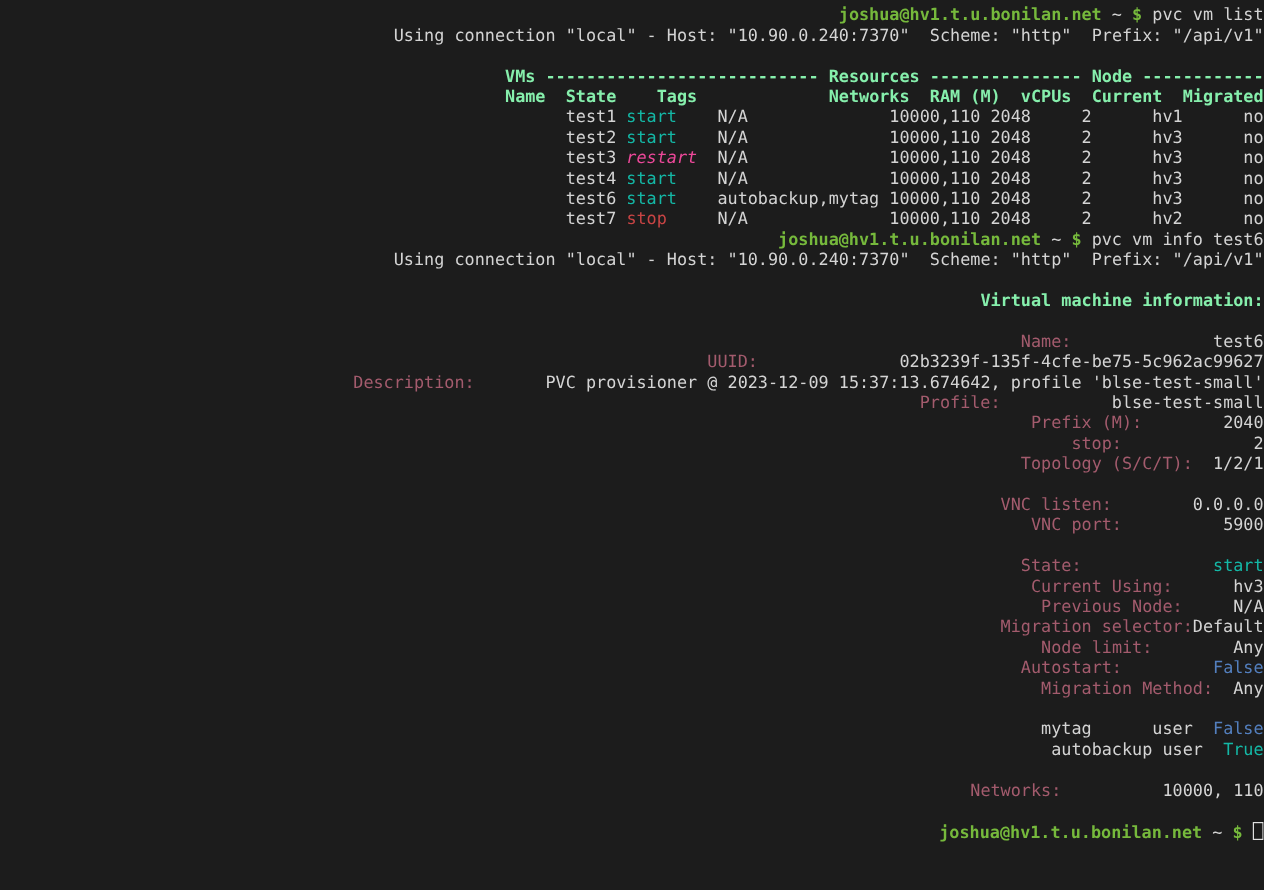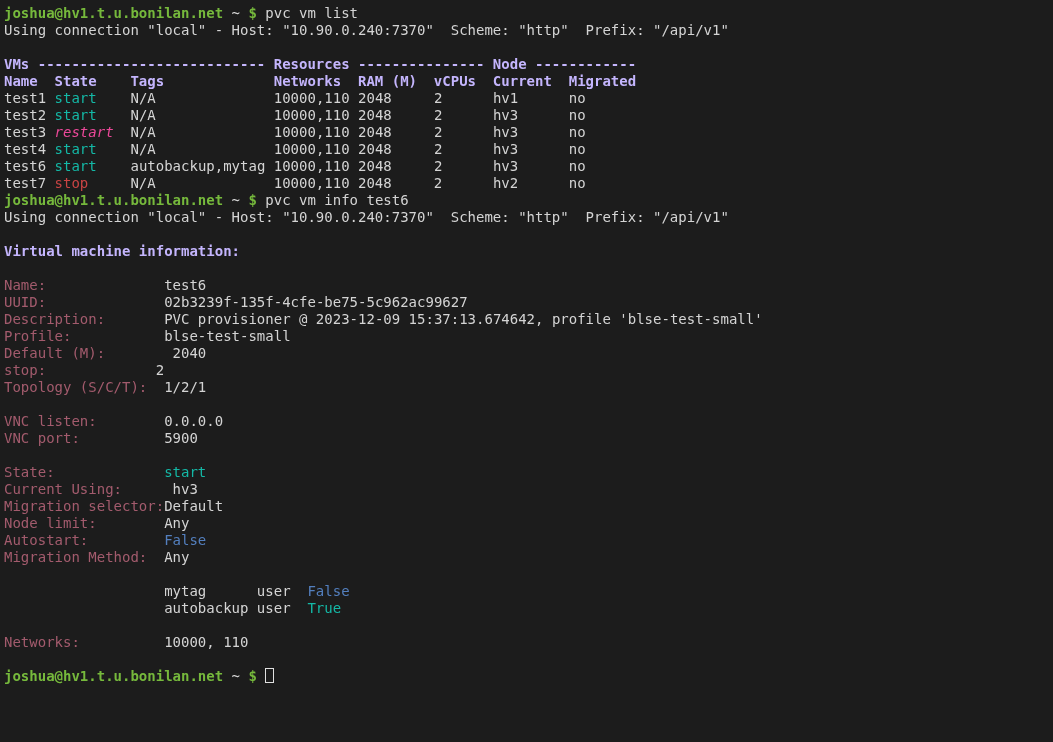--- a/index.html
+++ b/index.html
@@ -5,30 +5,30 @@
   html,body{margin:0;padding:0;}
   body{
     width:1053px;height:742px;
     background:#1c1c1c;
     overflow:hidden;
     box-sizing:border-box;
     padding:5px 0 0 4px;
     font-family:"DejaVu Sans Mono","Liberation Mono",monospace;
     font-size:14px;
   }
-  #terminal{width:100%;height:100%;}
+  #terminal{width:100%;height:100%;text-align:right;}
   .line{
     height:17px;
     line-height:17px;
     white-space:pre;
     font-family:"DejaVu Sans Mono","Liberation Mono",monospace;
     font-size:14px;
   }
   .fg{color:#d4d4d4;}
-  .b{color:#c4b5fd;font-weight:bold;}
+  .b{color:#86efac;font-weight:bold;}
   .g{color:#14b8a6;}
   .gb{color:#76b93c;font-weight:bold;}
   .y{color:#ec4899;font-style:italic;}
   .r{color:#c94444;}
   .bl{color:#537fbe;}
   .lb{color:#a35b6d;}
   .cursor{
     display:inline-block;
     width:7px;height:13px;
     border:1px solid #e0e0e0;
@@ -52,29 +52,30 @@
     <div class="line"><span class="fg">test7 </span><span class="r">stop</span><span class="fg">     N/A              10000,110 2048     2      hv2      no</span></div>
     <div class="line"><span class="gb">joshua@hv1.t.u.bonilan.net</span><span class="fg"> ~ </span><span class="gb">$ </span><span class="fg">pvc vm info test6</span></div>
     <div class="line"><span class="fg">Using connection "local" - Host: "10.90.0.240:7370"  Scheme: "http"  Prefix: "/api/v1"</span></div>
     <div class="line"></div>
     <div class="line"><span class="b">Virtual machine information:</span></div>
     <div class="line"></div>
     <div class="line"><span class="lb">Name:</span><span class="fg">              test6</span></div>
     <div class="line"><span class="lb">UUID:</span><span class="fg">              02b3239f-135f-4cfe-be75-5c962ac99627</span></div>
     <div class="line"><span class="lb">Description:</span><span class="fg">       PVC provisioner @ 2023-12-09 15:37:13.674642, profile 'blse-test-small'</span></div>
     <div class="line"><span class="lb">Profile:</span><span class="fg">           blse-test-small</span></div>
-    <div class="line"><span class="lb">Default (M):</span><span class="fg">        2040</span></div>
+    <div class="line"><span class="lb">Prefix (M):</span><span class="fg">        2040</span></div>
     <div class="line"><span class="lb">stop:</span><span class="fg">             2</span></div>
     <div class="line"><span class="lb">Topology (S/C/T):</span><span class="fg">  1/2/1</span></div>
     <div class="line"></div>
     <div class="line"><span class="lb">VNC listen:</span><span class="fg">        0.0.0.0</span></div>
     <div class="line"><span class="lb">VNC port:</span><span class="fg">          5900</span></div>
     <div class="line"></div>
     <div class="line"><span class="lb">State:</span><span class="fg">             </span><span class="g">start</span></div>
     <div class="line"><span class="lb">Current Using:</span><span class="fg">      hv3</span></div>
+    <div class="line"><span class="lb">Previous Node:</span><span class="fg">     N/A</span></div>
     <div class="line"><span class="lb">Migration selector:</span><span class="fg">Default</span></div>
     <div class="line"><span class="lb">Node limit:</span><span class="fg">        Any</span></div>
     <div class="line"><span class="lb">Autostart:</span><span class="fg">         </span><span class="bl">False</span></div>
     <div class="line"><span class="lb">Migration Method:</span><span class="fg">  Any</span></div>
     <div class="line"></div>
     <div class="line"><span class="fg">                   mytag      user  </span><span class="bl">False</span></div>
     <div class="line"><span class="fg">                   autobackup user  </span><span class="g">True</span></div>
     <div class="line"></div>
     <div class="line"><span class="lb">Networks:</span><span class="fg">          10000, 110</span></div>
     <div class="line"></div>

